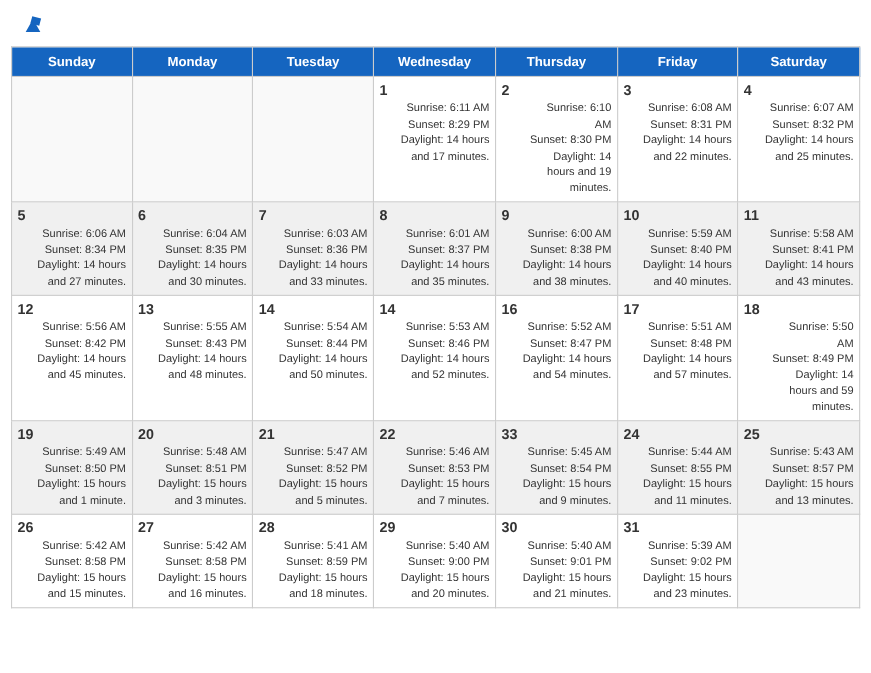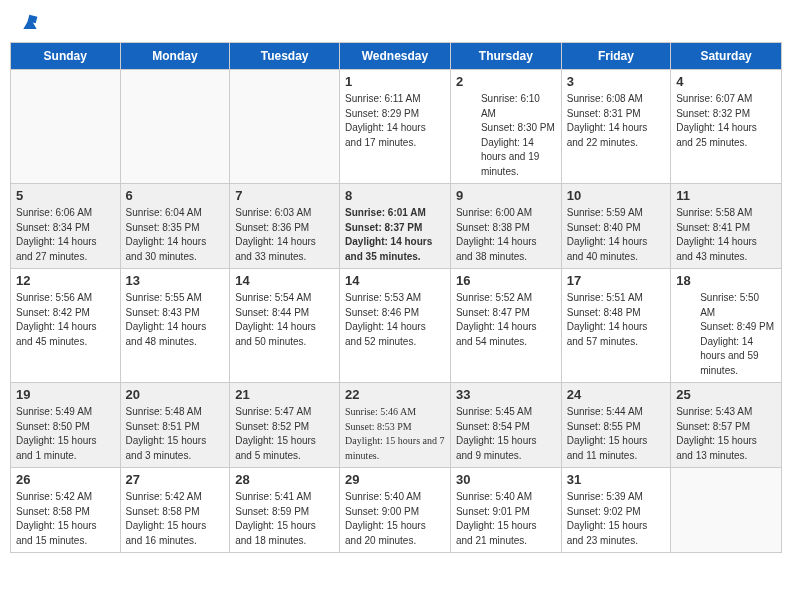--- a/index.html
+++ b/index.html
@@ -75,20 +75,21 @@
     }
     .day-number {
       font-size: 13px;
       font-weight: bold;
       margin-bottom: 3px;
     }
     .day-info {
       font-size: 10px;
       line-height: 1.45;
       color: #333;
+      text-align: right;
     }
     .row-shaded td {
       background-color: #f0f0f0;
     }
   </style>
 </head>
 <body>
 
 <div class="header">
   <div class="logo">
@@ -163,21 +164,21 @@
 Daylight: 14 hours and 30 minutes.</div>
         </td>
         <td>
           <div class="day-number">7</div>
           <div class="day-info" style="white-space: pre-line;">Sunrise: 6:03 AM
 Sunset: 8:36 PM
 Daylight: 14 hours and 33 minutes.</div>
         </td>
         <td>
           <div class="day-number">8</div>
-          <div class="day-info" style="white-space: pre-line; font-weight: bold;">Sunrise: 6:01 AM
+          <div class="day-info" style="white-space: pre-line;">Sunrise: 6:01 AM
 Sunset: 8:37 PM
 Daylight: 14 hours and 35 minutes.</div>
         </td>
         <td>
           <div class="day-number">9</div>
           <div class="day-info" style="white-space: pre-line;">Sunrise: 6:00 AM
 Sunset: 8:38 PM
 Daylight: 14 hours and 38 minutes.</div>
         </td>
         <td>
@@ -251,21 +252,21 @@
 Daylight: 15 hours and 3 minutes.</div>
         </td>
         <td>
           <div class="day-number">21</div>
           <div class="day-info" style="white-space: pre-line;">Sunrise: 5:47 AM
 Sunset: 8:52 PM
 Daylight: 15 hours and 5 minutes.</div>
         </td>
         <td>
           <div class="day-number">22</div>
-          <div class="day-info" style="white-space: pre-line; font-family: Liberation Serif, serif;">Sunrise: 5:46 AM
+          <div class="day-info" style="white-space: pre-line;">Sunrise: 5:46 AM
 Sunset: 8:53 PM
 Daylight: 15 hours and 7 minutes.</div>
         </td>
         <td>
           <div class="day-number">33</div>
           <div class="day-info" style="white-space: pre-line;">Sunrise: 5:45 AM
 Sunset: 8:54 PM
 Daylight: 15 hours and 9 minutes.</div>
         </td>
         <td>

